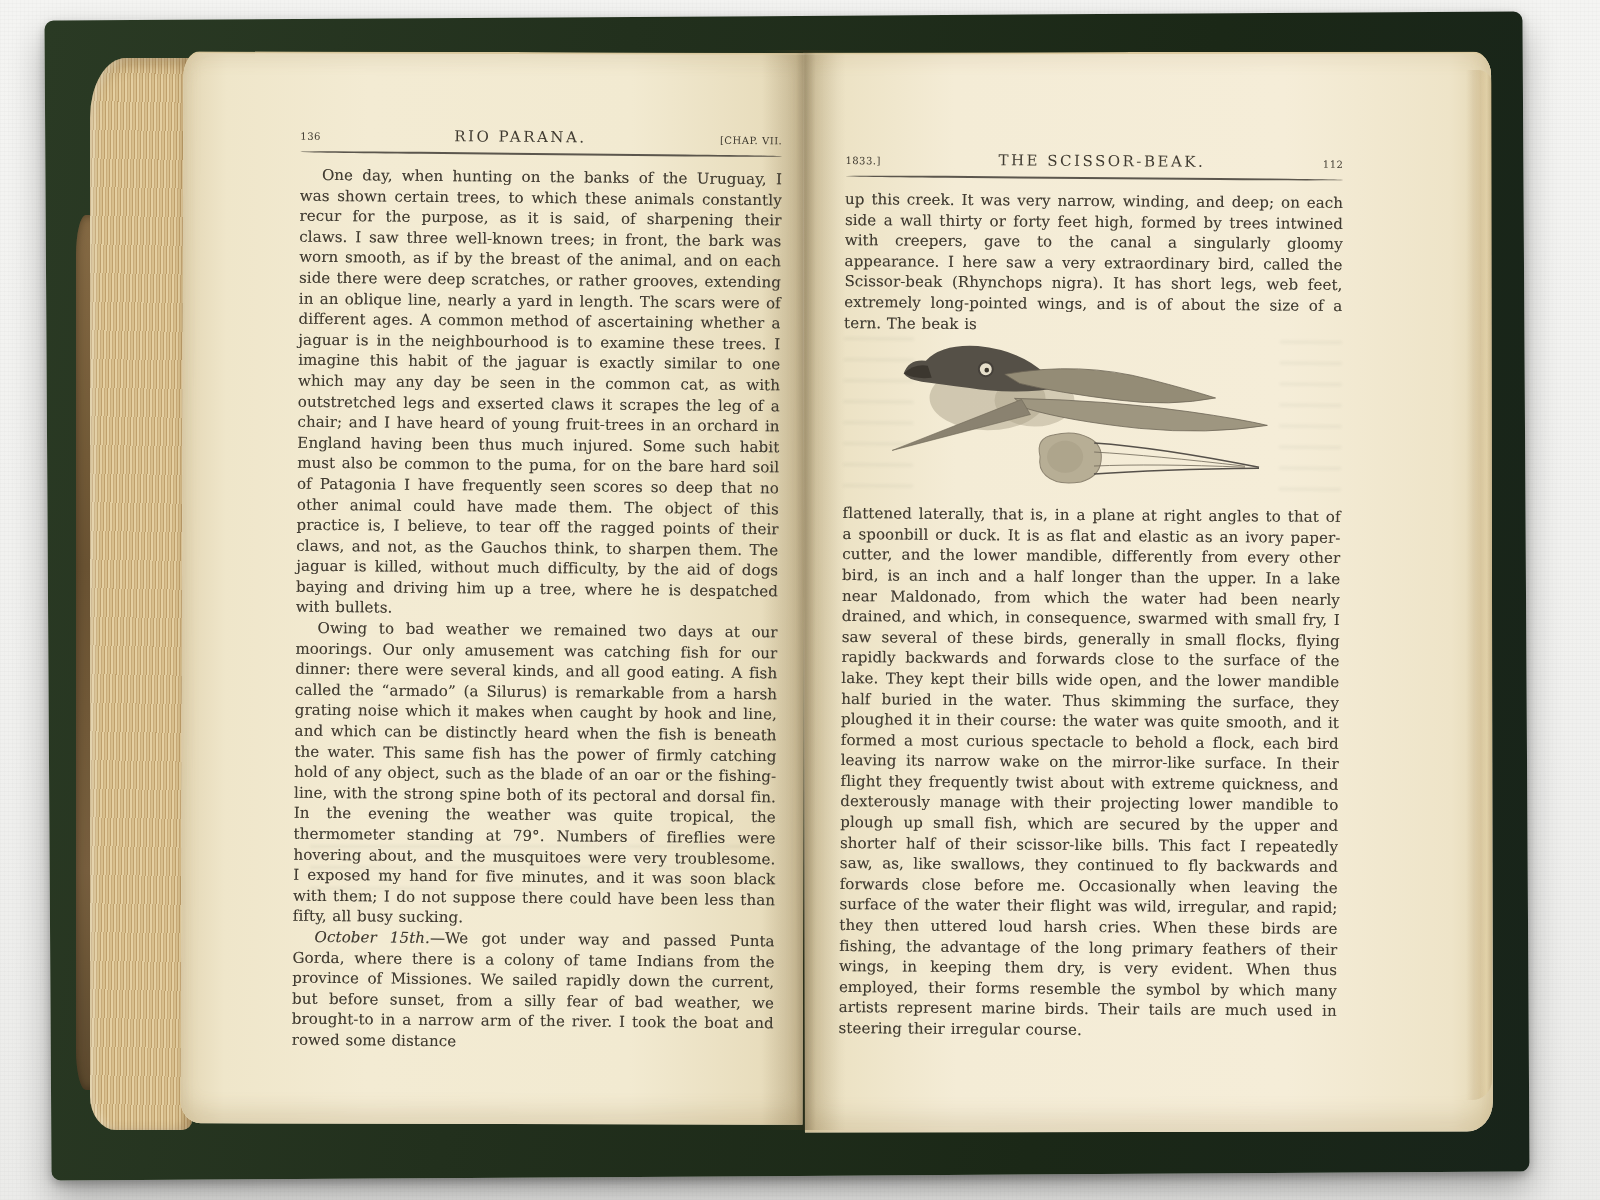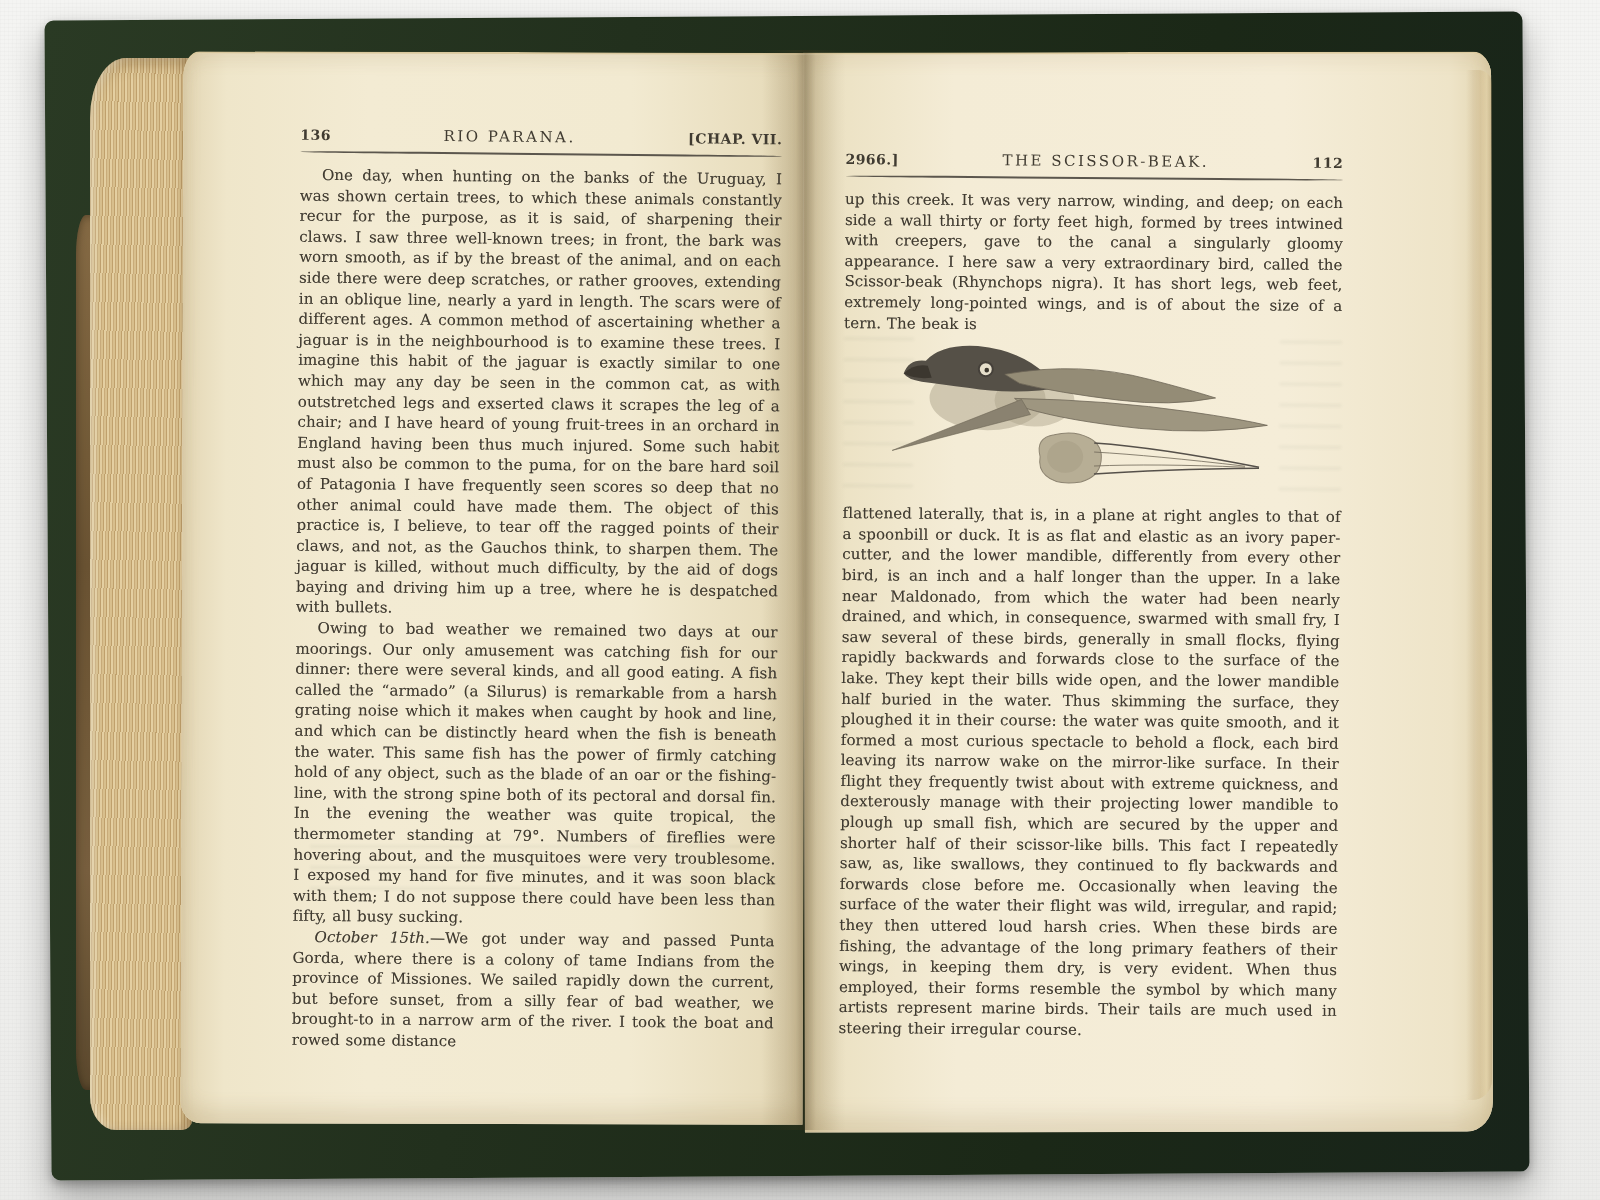--- a/index.html
+++ b/index.html
@@ -81,21 +81,21 @@
   .text-block{
     position:absolute;color:#403b31;
   }
   .text-left{ left:296px; top:128px; width:482px; transform:rotate(0.55deg); }
   .text-right{ left:842px; top:152px; width:498px; transform:rotate(0.45deg); }
   .page-header{
     display:flex;justify-content:space-between;align-items:baseline;
     font-size:14px;
   }
   .running-title{ letter-spacing:2.5px; font-size:15px; }
-  .corner-label{ font-size:14px; letter-spacing:.5px;font-weight:bold; }
+  .corner-label{ font-size:10px; letter-spacing:.5px; }
   .header-rule{
     height:2px;margin-top:7px;background:#46413a;border-radius:50%/100%;
     opacity:.88;
   }
   .body-par{
     margin:0;font-size:15px;line-height:20.6px;text-align:justify;
     word-spacing:.06em;letter-spacing:.1px;
     text-shadow:0 0 .5px rgba(60,54,44,.45);
   }
   .first-par{ margin-top:12px; }
@@ -136,21 +136,21 @@
       <span class="corner-label">[CHAP. VII.</span>
     </div>
     <div class="header-rule"></div>
     <p class="body-par indent first-par">One day, when hunting on the banks of the Uruguay, I was shown certain trees, to which these animals constantly recur for the purpose, as it is said, of sharpening their claws.  I saw three well-known trees; in front, the bark was worn smooth, as if by the breast of the animal, and on each side there were deep scratches, or rather grooves, extending in an oblique line, nearly a yard in length.  The scars were of different ages.  A common method of ascertaining whether a jaguar is in the neighbourhood is to examine these trees.  I imagine this habit of the jaguar is exactly similar to one which may any day be seen in the common cat, as with outstretched legs and exserted claws it scrapes the leg of a chair; and I have heard of young fruit-trees in an orchard in England having been thus much injured.  Some such habit must also be common to the puma, for on the bare hard soil of Patagonia I have frequently seen scores so deep that no other animal could have made them.  The object of this practice is, I believe, to tear off the ragged points of their claws, and not, as the Gauchos think, to sharpen them.  The jaguar is killed, without much difficulty, by the aid of dogs baying and driving him up a tree, where he is despatched with bullets.</p>
     <p class="body-par indent">Owing to bad weather we remained two days at our moorings. Our only amusement was catching fish for our dinner: there were several kinds, and all good eating.  A fish called the “armado” (a Silurus) is remarkable from a harsh grating noise which it makes when caught by hook and line, and which can be distinctly heard when the fish is beneath the water.  This same fish has the power of firmly catching hold of any object, such as the blade of an oar or the fishing-line, with the strong spine both of its pectoral and dorsal fin.  In the evening the weather was quite tropical, the thermometer standing at 79°.  Numbers of fireflies were hovering about, and the musquitoes were very troublesome. I exposed my hand for five minutes, and it was soon black with them; I do not suppose there could have been less than fifty, all busy sucking.</p>
     <p class="body-par indent"><i>October 15th.</i><span>—We got under way and passed Punta Gorda, where there is a colony of tame Indians from the province of Missiones.  We sailed rapidly down the current, but before sunset, from a silly fear of bad weather, we brought-to in a narrow arm of the river.  I took the boat and rowed some distance</span></p>
   </div>
 
   <div class="text-block text-right">
     <div class="page-header">
-      <span class="corner-label">2966.]</span>
+      <span class="corner-label">1833.]</span>
       <span class="running-title">THE SCISSOR-BEAK.</span>
       <span class="corner-label">112</span>
     </div>
     <div class="header-rule"></div>
     <p class="body-par first-par">up this creek.  It was very narrow, winding, and deep; on each side a wall thirty or forty feet high, formed by trees intwined with creepers, gave to the canal a singularly gloomy appearance. I here saw a very extraordinary bird, called the Scissor-beak (Rhynchops nigra).  It has short legs, web feet, extremely long-pointed wings, and is of about the size of a tern.  The beak is</p>
 
     <div class="illustration-box">
       <div class="show-through st-right-a"></div>
       <div class="show-through st-right-b"></div>
       <svg width="382" height="152" viewBox="0 0 382 152">

